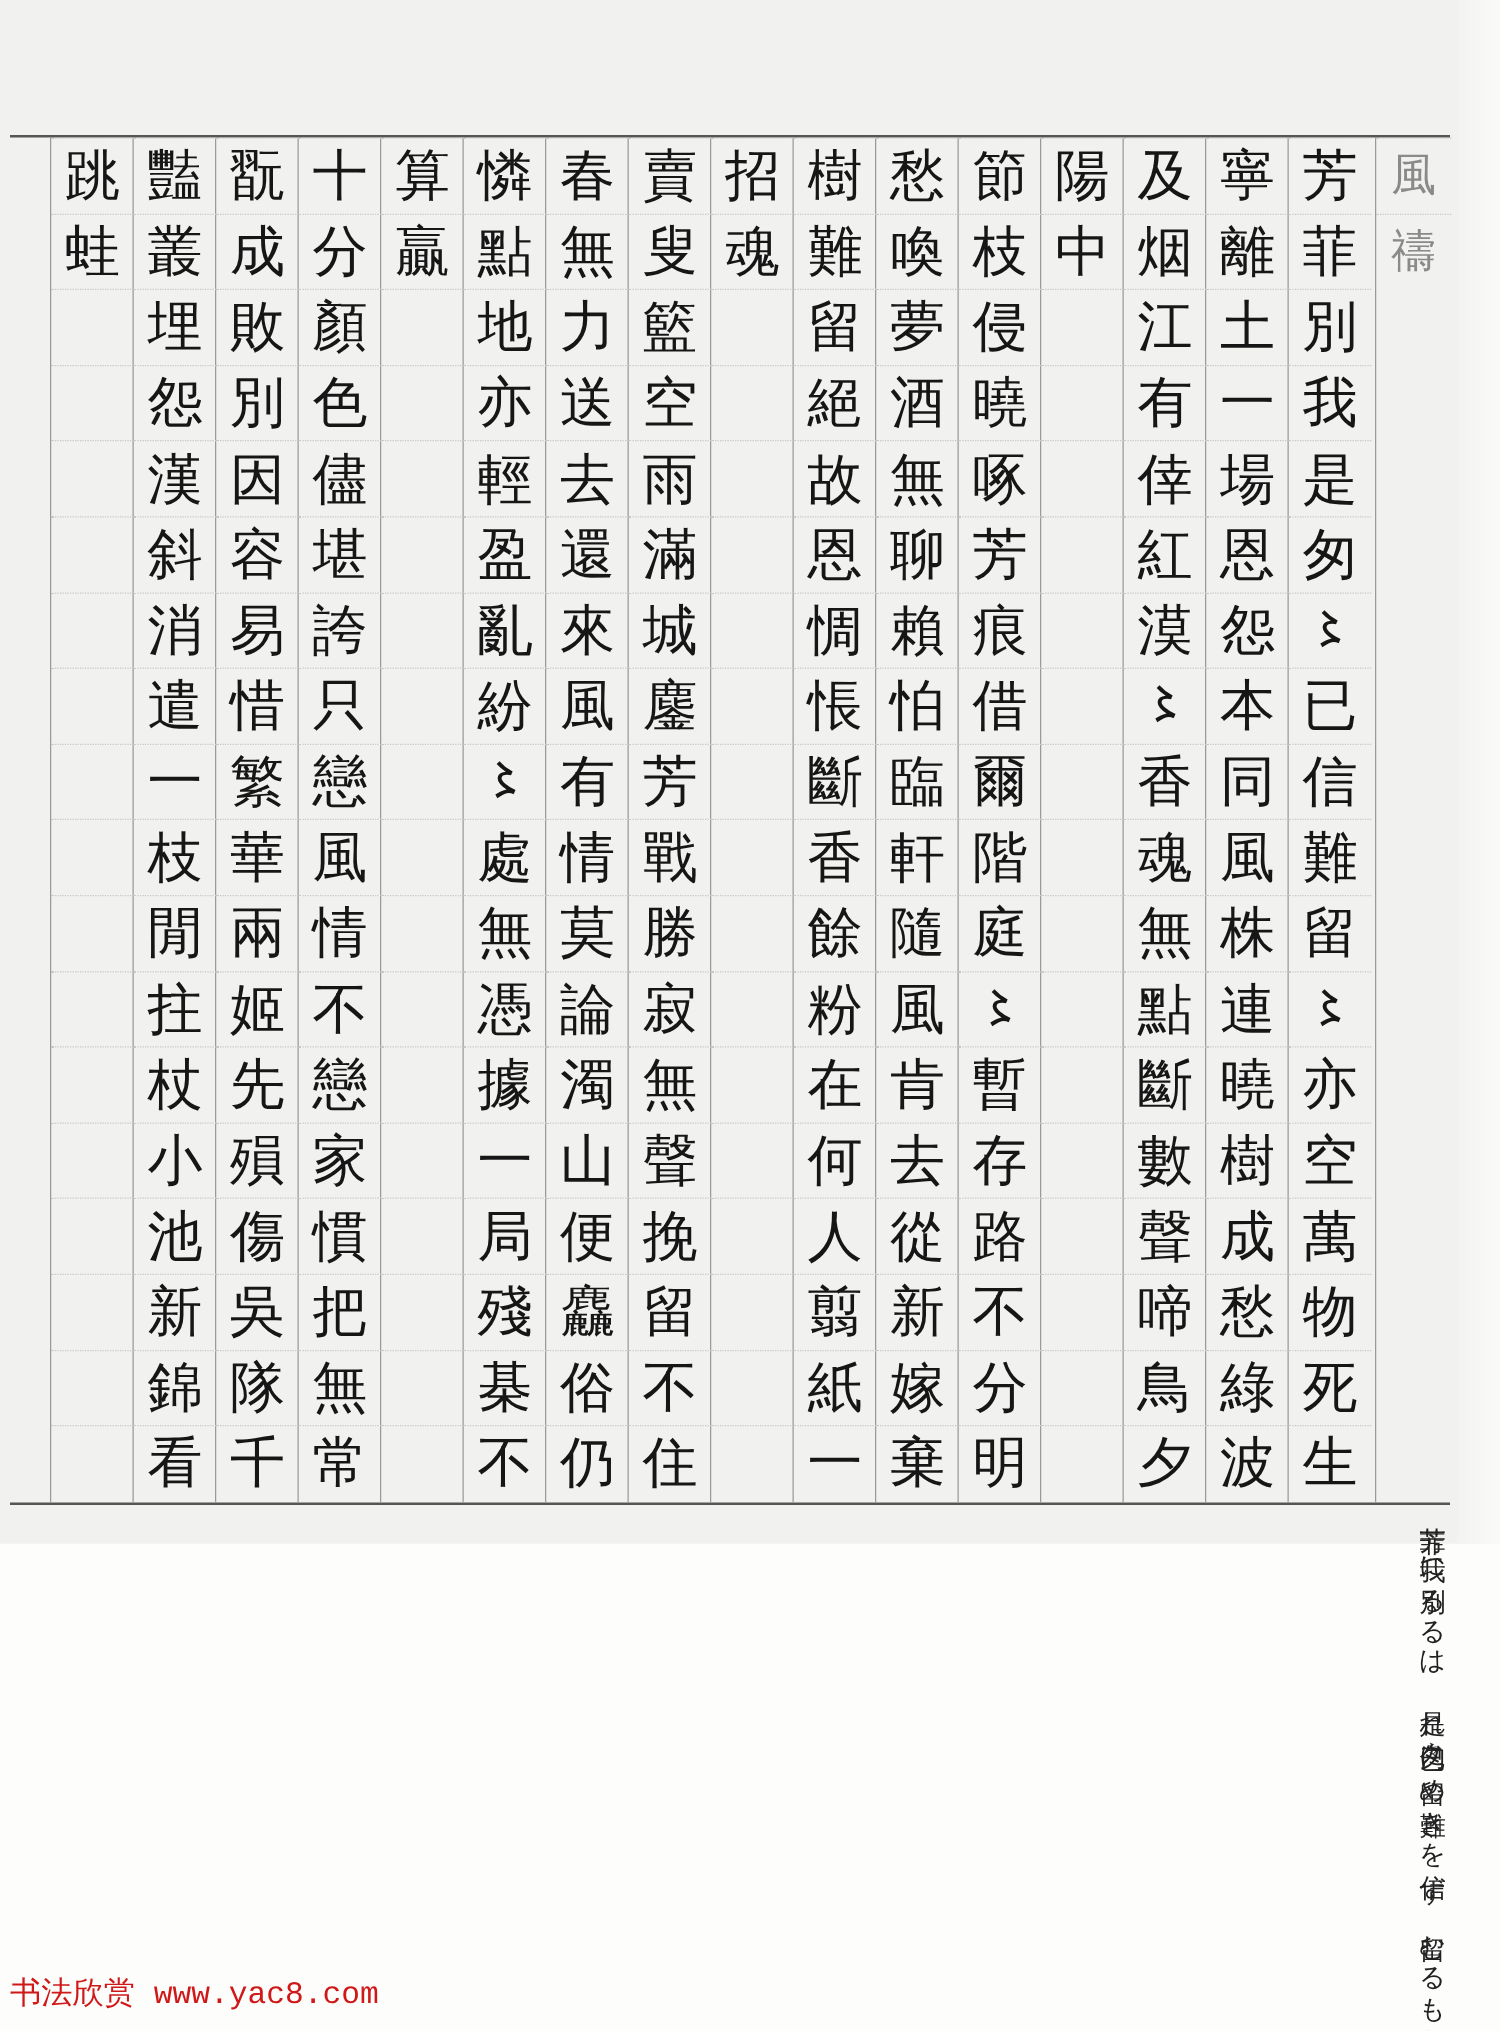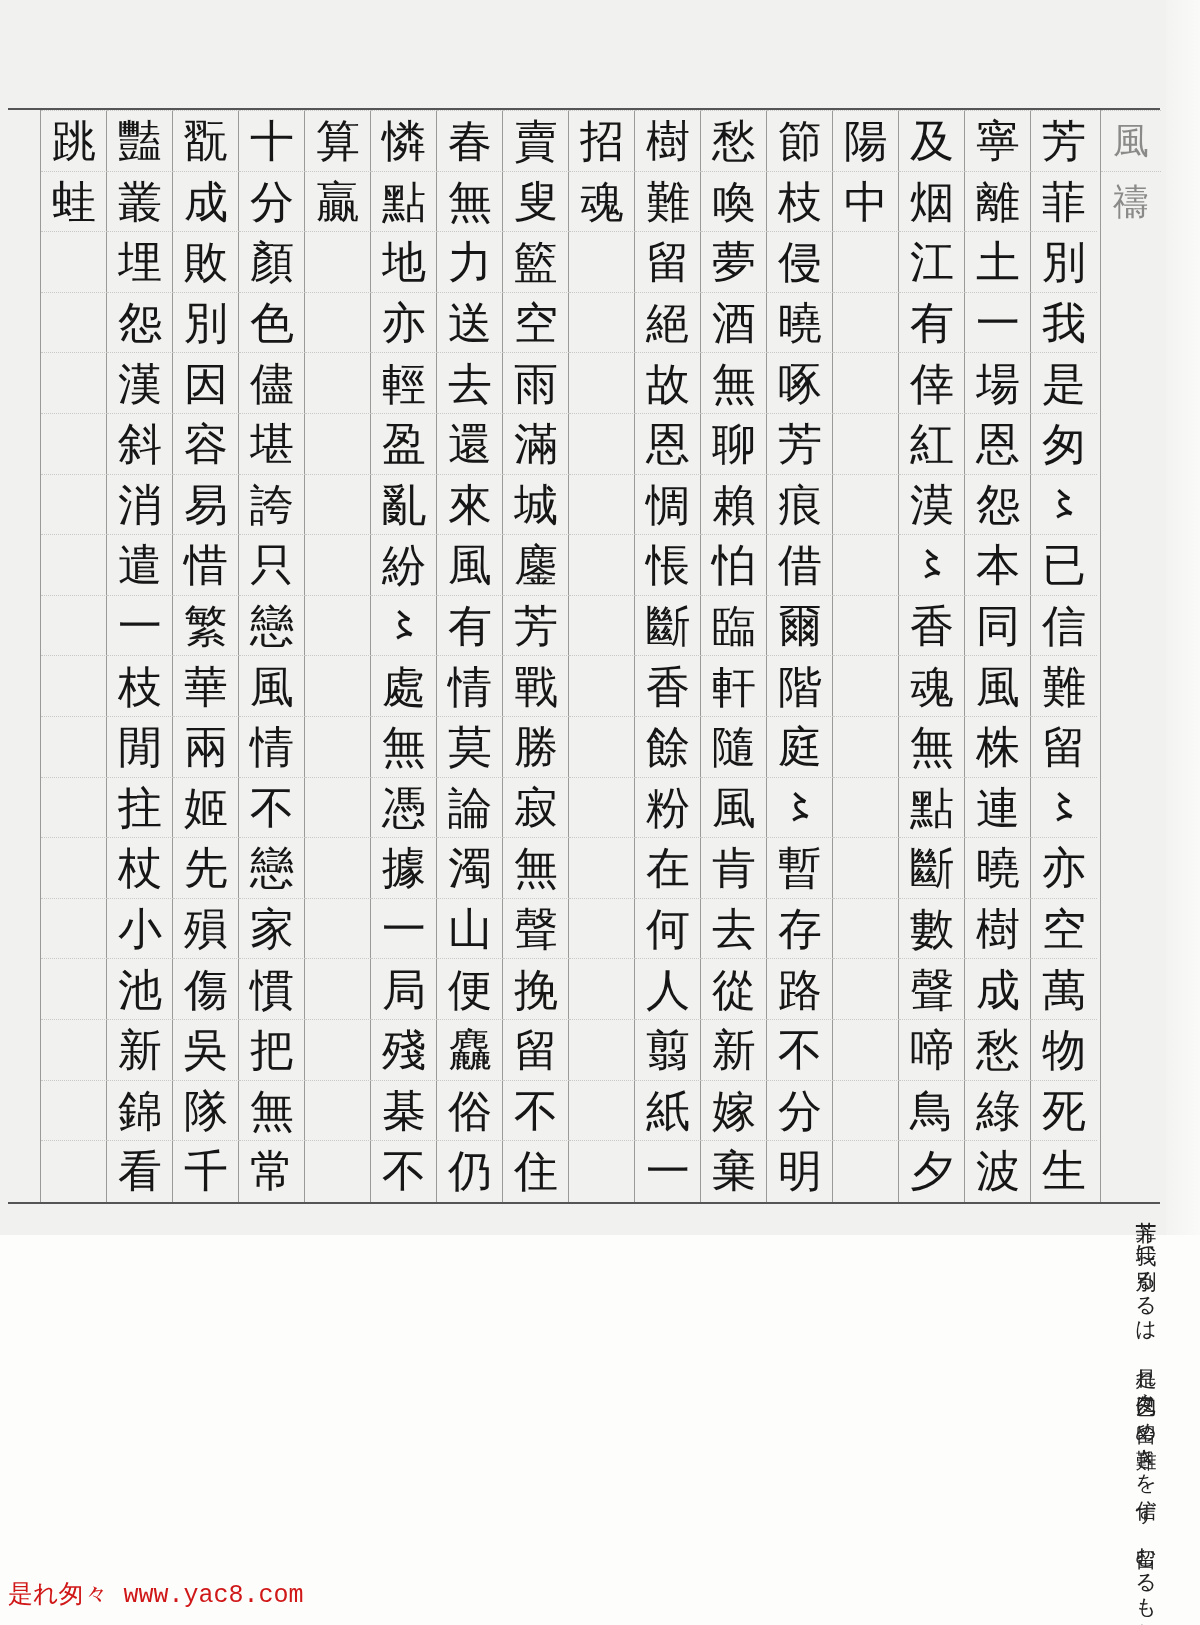--- a/index.html
+++ b/index.html
@@ -380,13 +380,13 @@
         <div class="cell" style="top: 1030.2px;"></div>
       </div>
     </div>
 </div>
 
 <div class="reading" id="reading">
     <div class="line">芳菲　我に別るるは　是れ匆々</div>
     <div class="line">已に留め難きを信ず　留むるも亦た空し</div>
   </div>
 
-<div class="watermark">是れ匆々 www.yac8.com</div>
+<div class="watermark">书法欣赏 www.yac8.com</div>
 
 </body></html>

